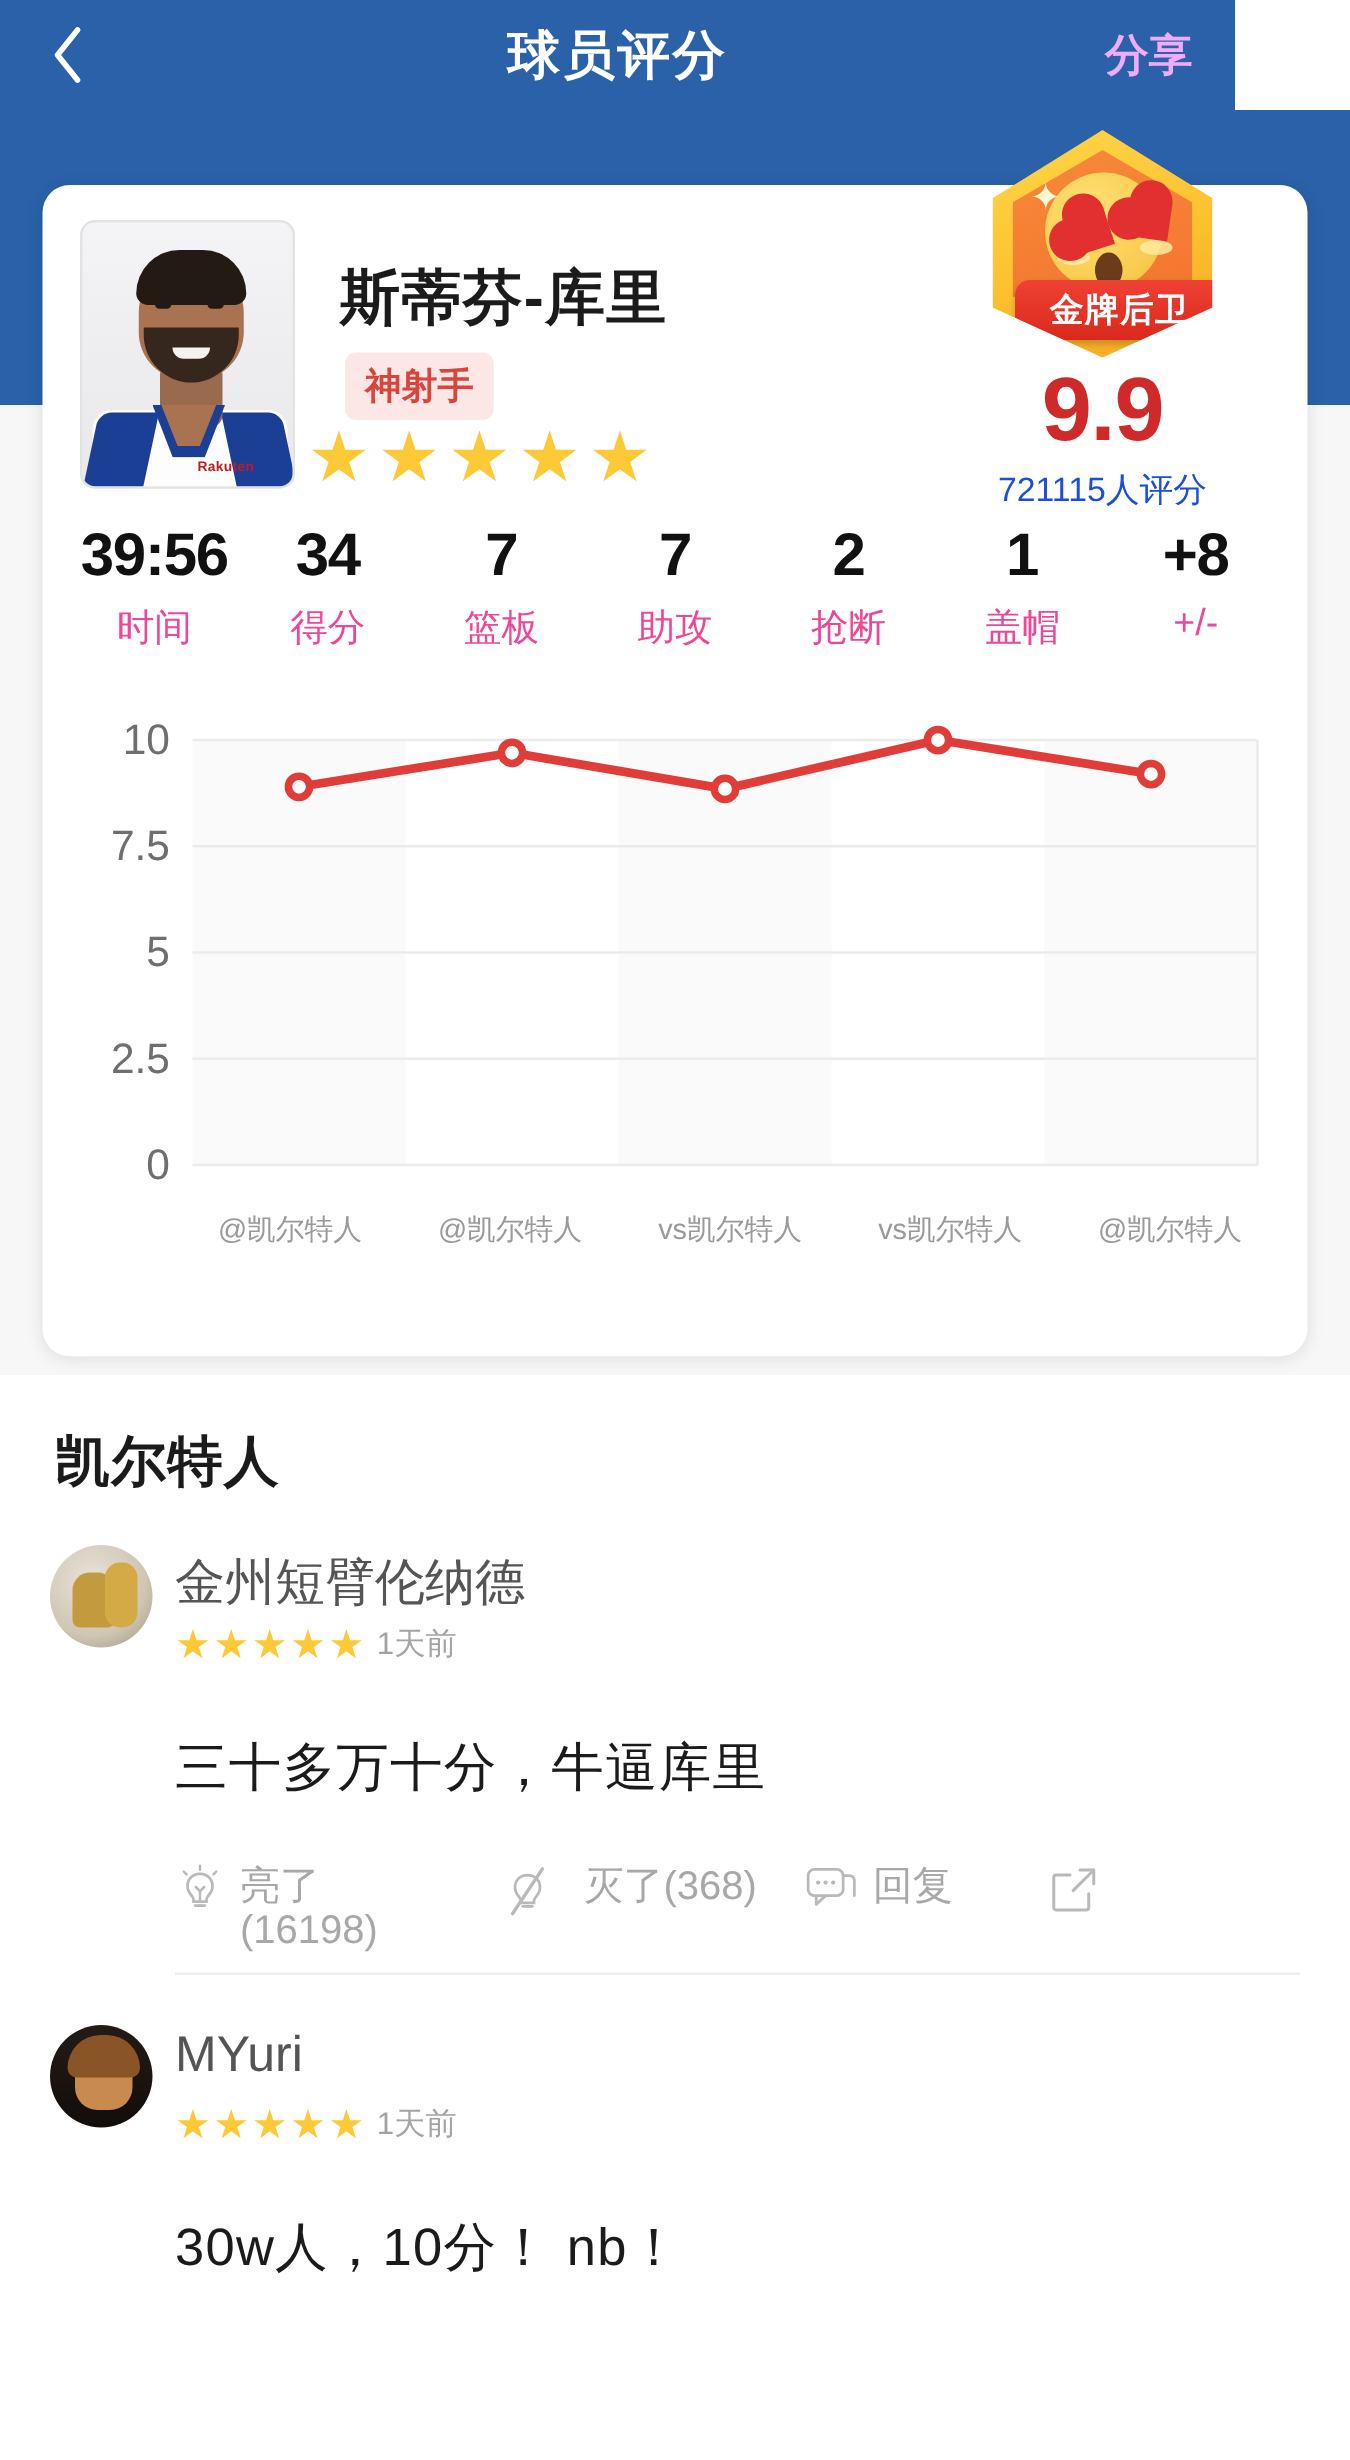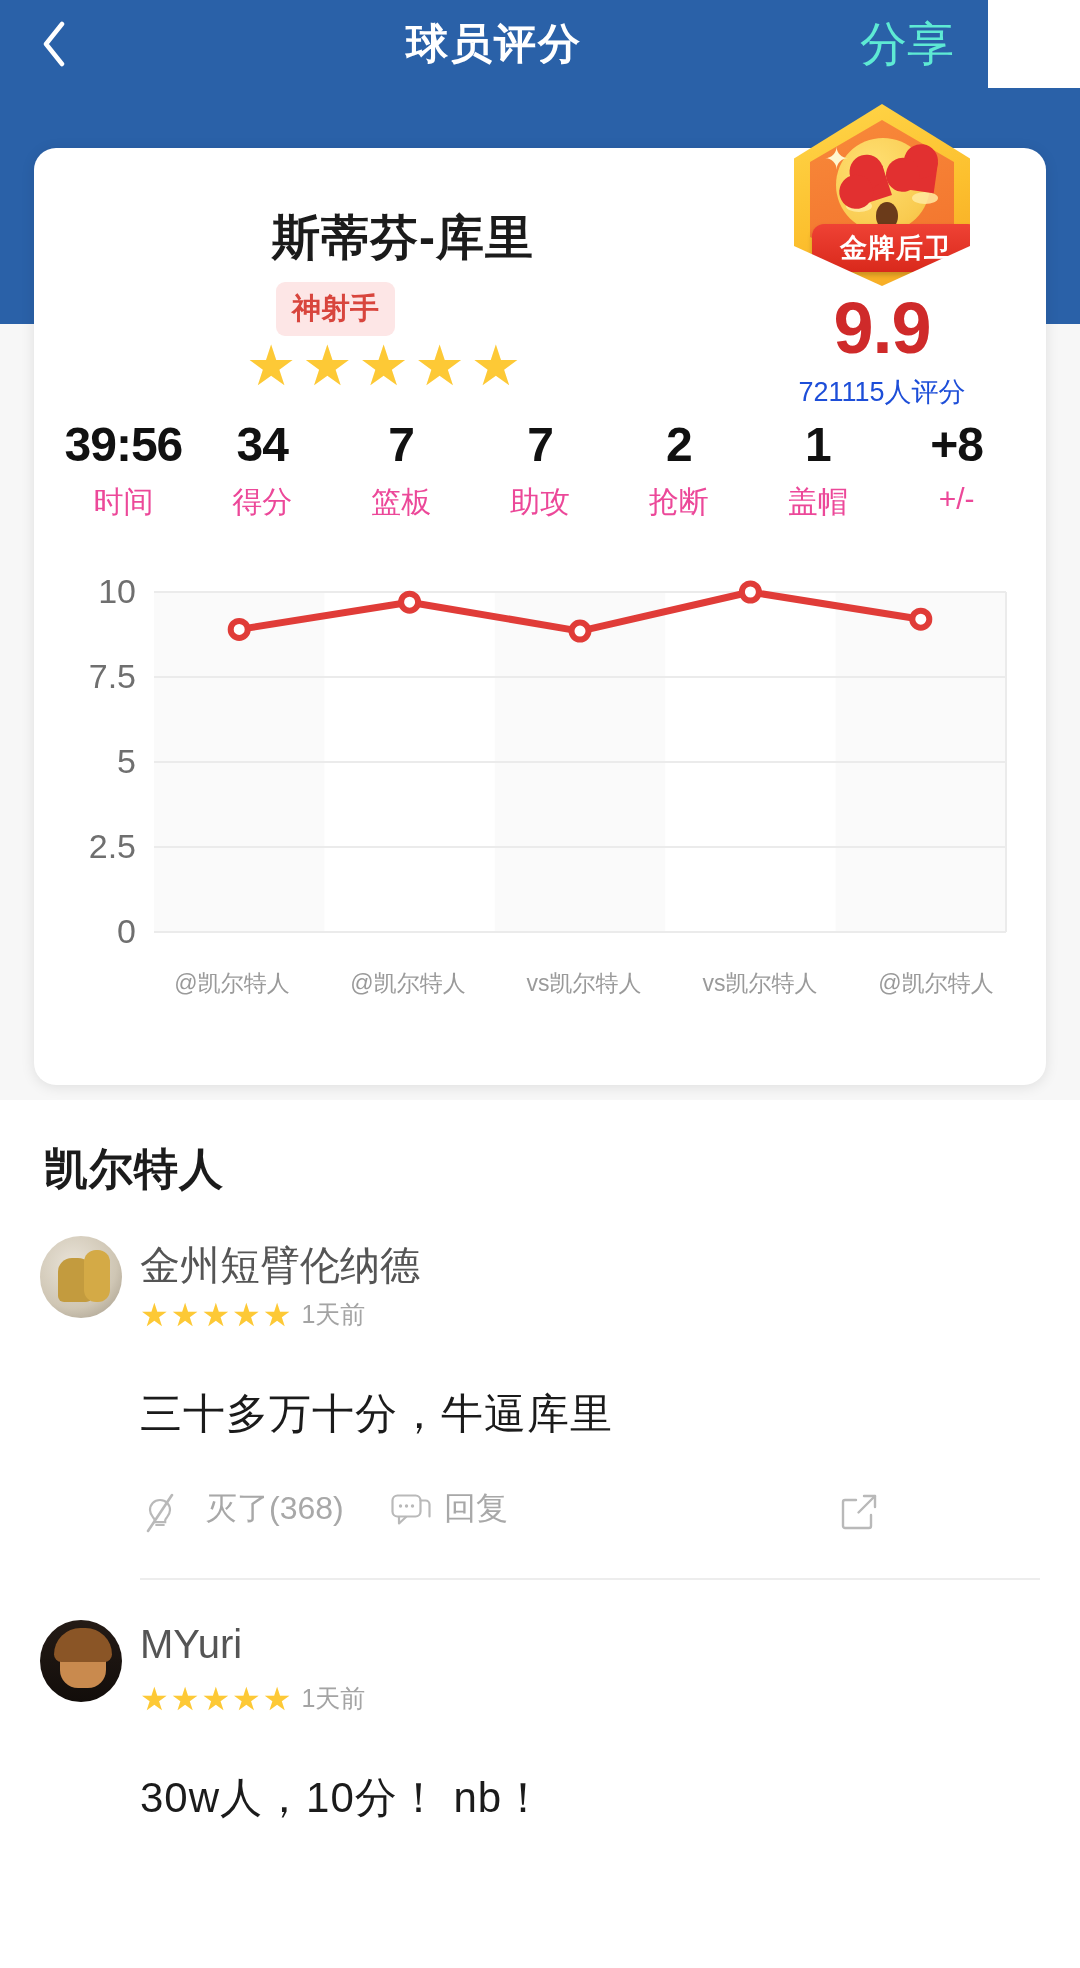--- a/index.html
+++ b/index.html
@@ -35,23 +35,23 @@
     position: absolute;
     left: 0; right: 0;
     text-align: center;
     color: #ffffff;
     font-size: 42px;
     font-weight: bold;
     letter-spacing: 2px;
     pointer-events: none;
   }
   .share-btn {
-    color: #5eead4;
-    font-size: 47px;
-    font-weight: normal;
+    color: #f0abfc;
+    font-size: 35px;
+    font-weight: bold;
     z-index: 3;
     cursor: pointer;
   }
 
   
   .blue-band {
     position: absolute;
     top: 88px; left: 0;
     width: 1080px;
     height: 236px;
@@ -370,20 +370,34 @@
     </svg>
   </div>
   <div class="header-title">球员评分</div>
   <div class="share-btn">分享</div>
 </div>
 
 <div class="card">
 
   <div class="player-row">
 
+    <div class="avatar-frame">
+      <div class="ph-bg"></div>
+      <div class="ph-jersey"></div>
+      <div class="ph-neck"></div>
+      <div class="ph-vneck"></div>
+      <div class="ph-vneck-in"></div>
+      <div class="ph-head"></div>
+      <div class="ph-hair"></div>
+      <div class="ph-beard"></div>
+      <div class="ph-mouth"></div>
+      <div class="ph-eye l"></div>
+      <div class="ph-eye r"></div>
+      <div class="ph-logo">Rakuten</div>
+    </div>
 
     <div class="player-name">斯蒂芬-库里</div>
     <div class="tag-pill">神射手</div>
 
     <div class="stars-big">
       <span class="star">★</span>
       <span class="star">★</span>
       <span class="star">★</span>
       <span class="star">★</span>
       <span class="star">★</span>
@@ -485,20 +499,32 @@
       <span class="star">★</span>
       <span class="star">★</span>
       <span class="star">★</span>
       <span class="star">★</span>
     </div>
     <div class="c-time">1天前</div>
   </div>
   <div class="c-text">三十多万十分，牛逼库里</div>
 
   <div class="c-actions">
+    <div class="act act-like">
+      <svg width="40" height="44" viewBox="0 0 40 44" fill="none">
+        <path d="M20 8c-6 0-10 4.4-10 10 0 4 2.3 6.3 3.6 8 .8 1 1.2 1.7 1.2 2.6v1.6h10.4v-1.6c0-.9.4-1.6 1.2-2.6 1.3-1.7 3.6-4 3.6-8 0-5.6-4-10-10-10z" stroke="#b9b9b9" stroke-width="2.2"></path>
+        <path d="M16.2 33.4h7.6" stroke="#b9b9b9" stroke-width="2.2" stroke-linecap="round"></path>
+        <path d="M20 22v8M20 22l-3.4-3.4M20 22l3.4-3.4" stroke="#b9b9b9" stroke-width="2" stroke-linecap="round"></path>
+        <path d="M20 1.6v3.2M7 6.2l2.2 2.3M33 6.2l-2.2 2.3" stroke="#b9b9b9" stroke-width="2" stroke-linecap="round"></path>
+      </svg>
+      <span class="lbl">
+        <span>亮了</span>
+        <span class="cnt">(16198)</span>
+      </span>
+    </div>
 
     <div class="act act-dislike">
       <svg width="40" height="44" viewBox="0 0 40 44" fill="none">
         <path d="M20 9c-6 0-10 4.4-10 10 0 4 2.3 6.3 3.6 8 .8 1 1.2 1.7 1.2 2.6v1.6h10.4v-1.6c0-.9.4-1.6 1.2-2.6 1.3-1.7 3.6-4 3.6-8 0-5.6-4-10-10-10z" stroke="#b9b9b9" stroke-width="2.2"></path>
         <path d="M16.2 34h7.6" stroke="#b9b9b9" stroke-width="2.2" stroke-linecap="round"></path>
         <path d="M32 4 L8 40" stroke="#b9b9b9" stroke-width="2.6" stroke-linecap="round"></path>
       </svg>
       <span class="lbl">灭了(368)</span>
     </div>
 

